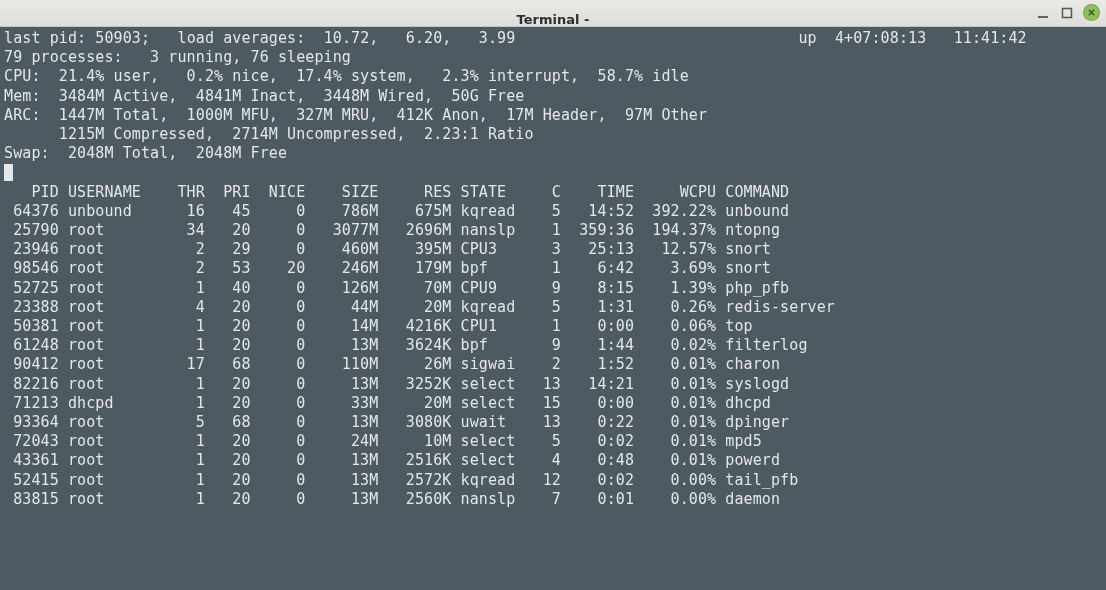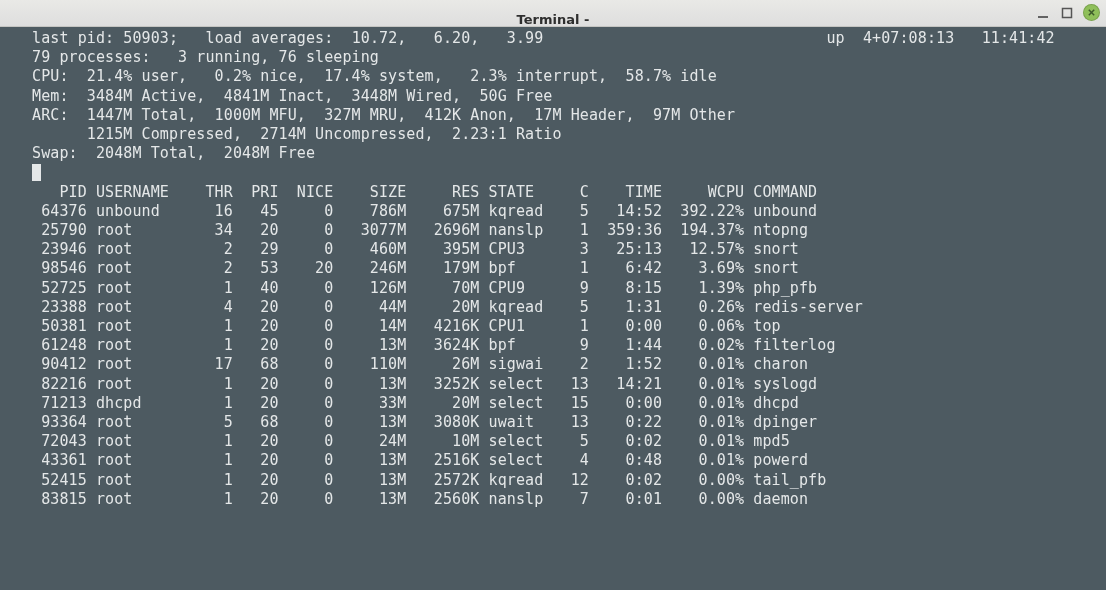--- a/index.html
+++ b/index.html
@@ -75,21 +75,21 @@
     flex: 1;
     background: #4d5a61;
     color: #e4e7e8;
     padding: 2px 4px 4px 4px;
     white-space: pre;
     line-height: 19.2px;
     letter-spacing: 0.1px;
     box-sizing: border-box;
     overflow: hidden;
   }
-  .line { display: block; margin-left: 28px; }
+  .line { display: block; }
   .cursor {
     display: inline-block;
     width: 9px;
     height: 17px;
     background: #e4e7e8;
     vertical-align: text-bottom;
     margin-left: 0;
   }
 </style>
 </head>

